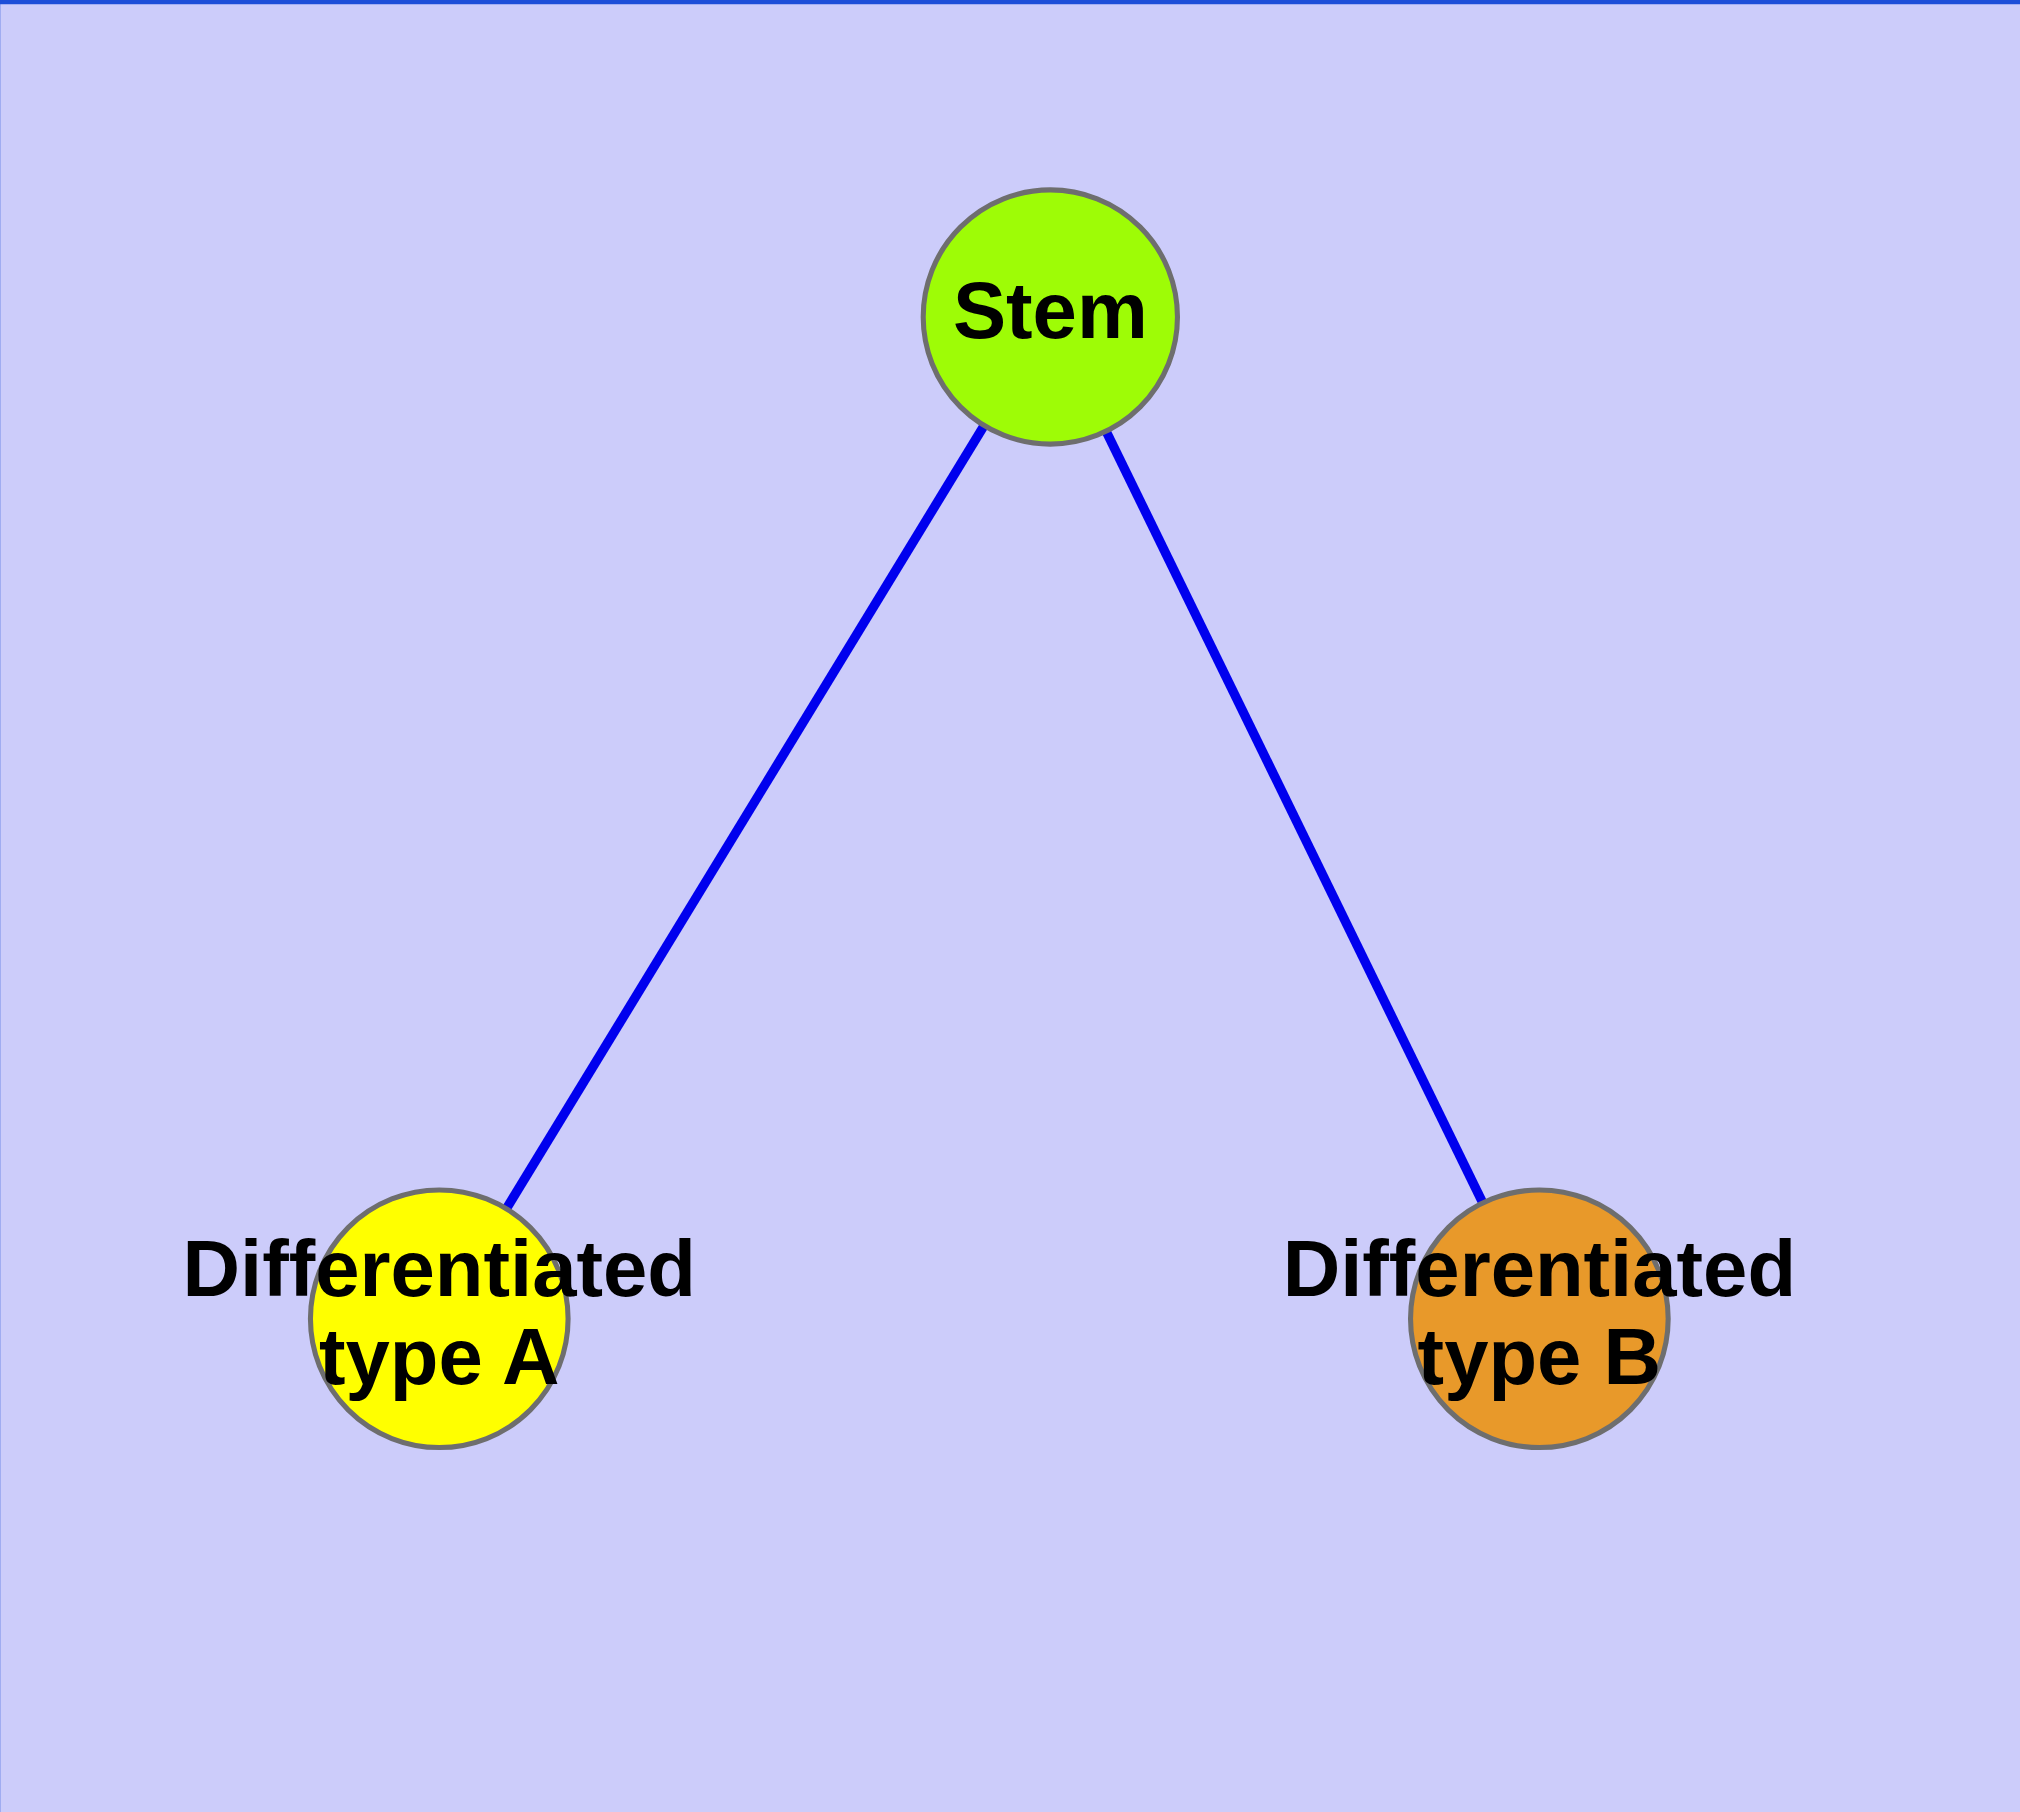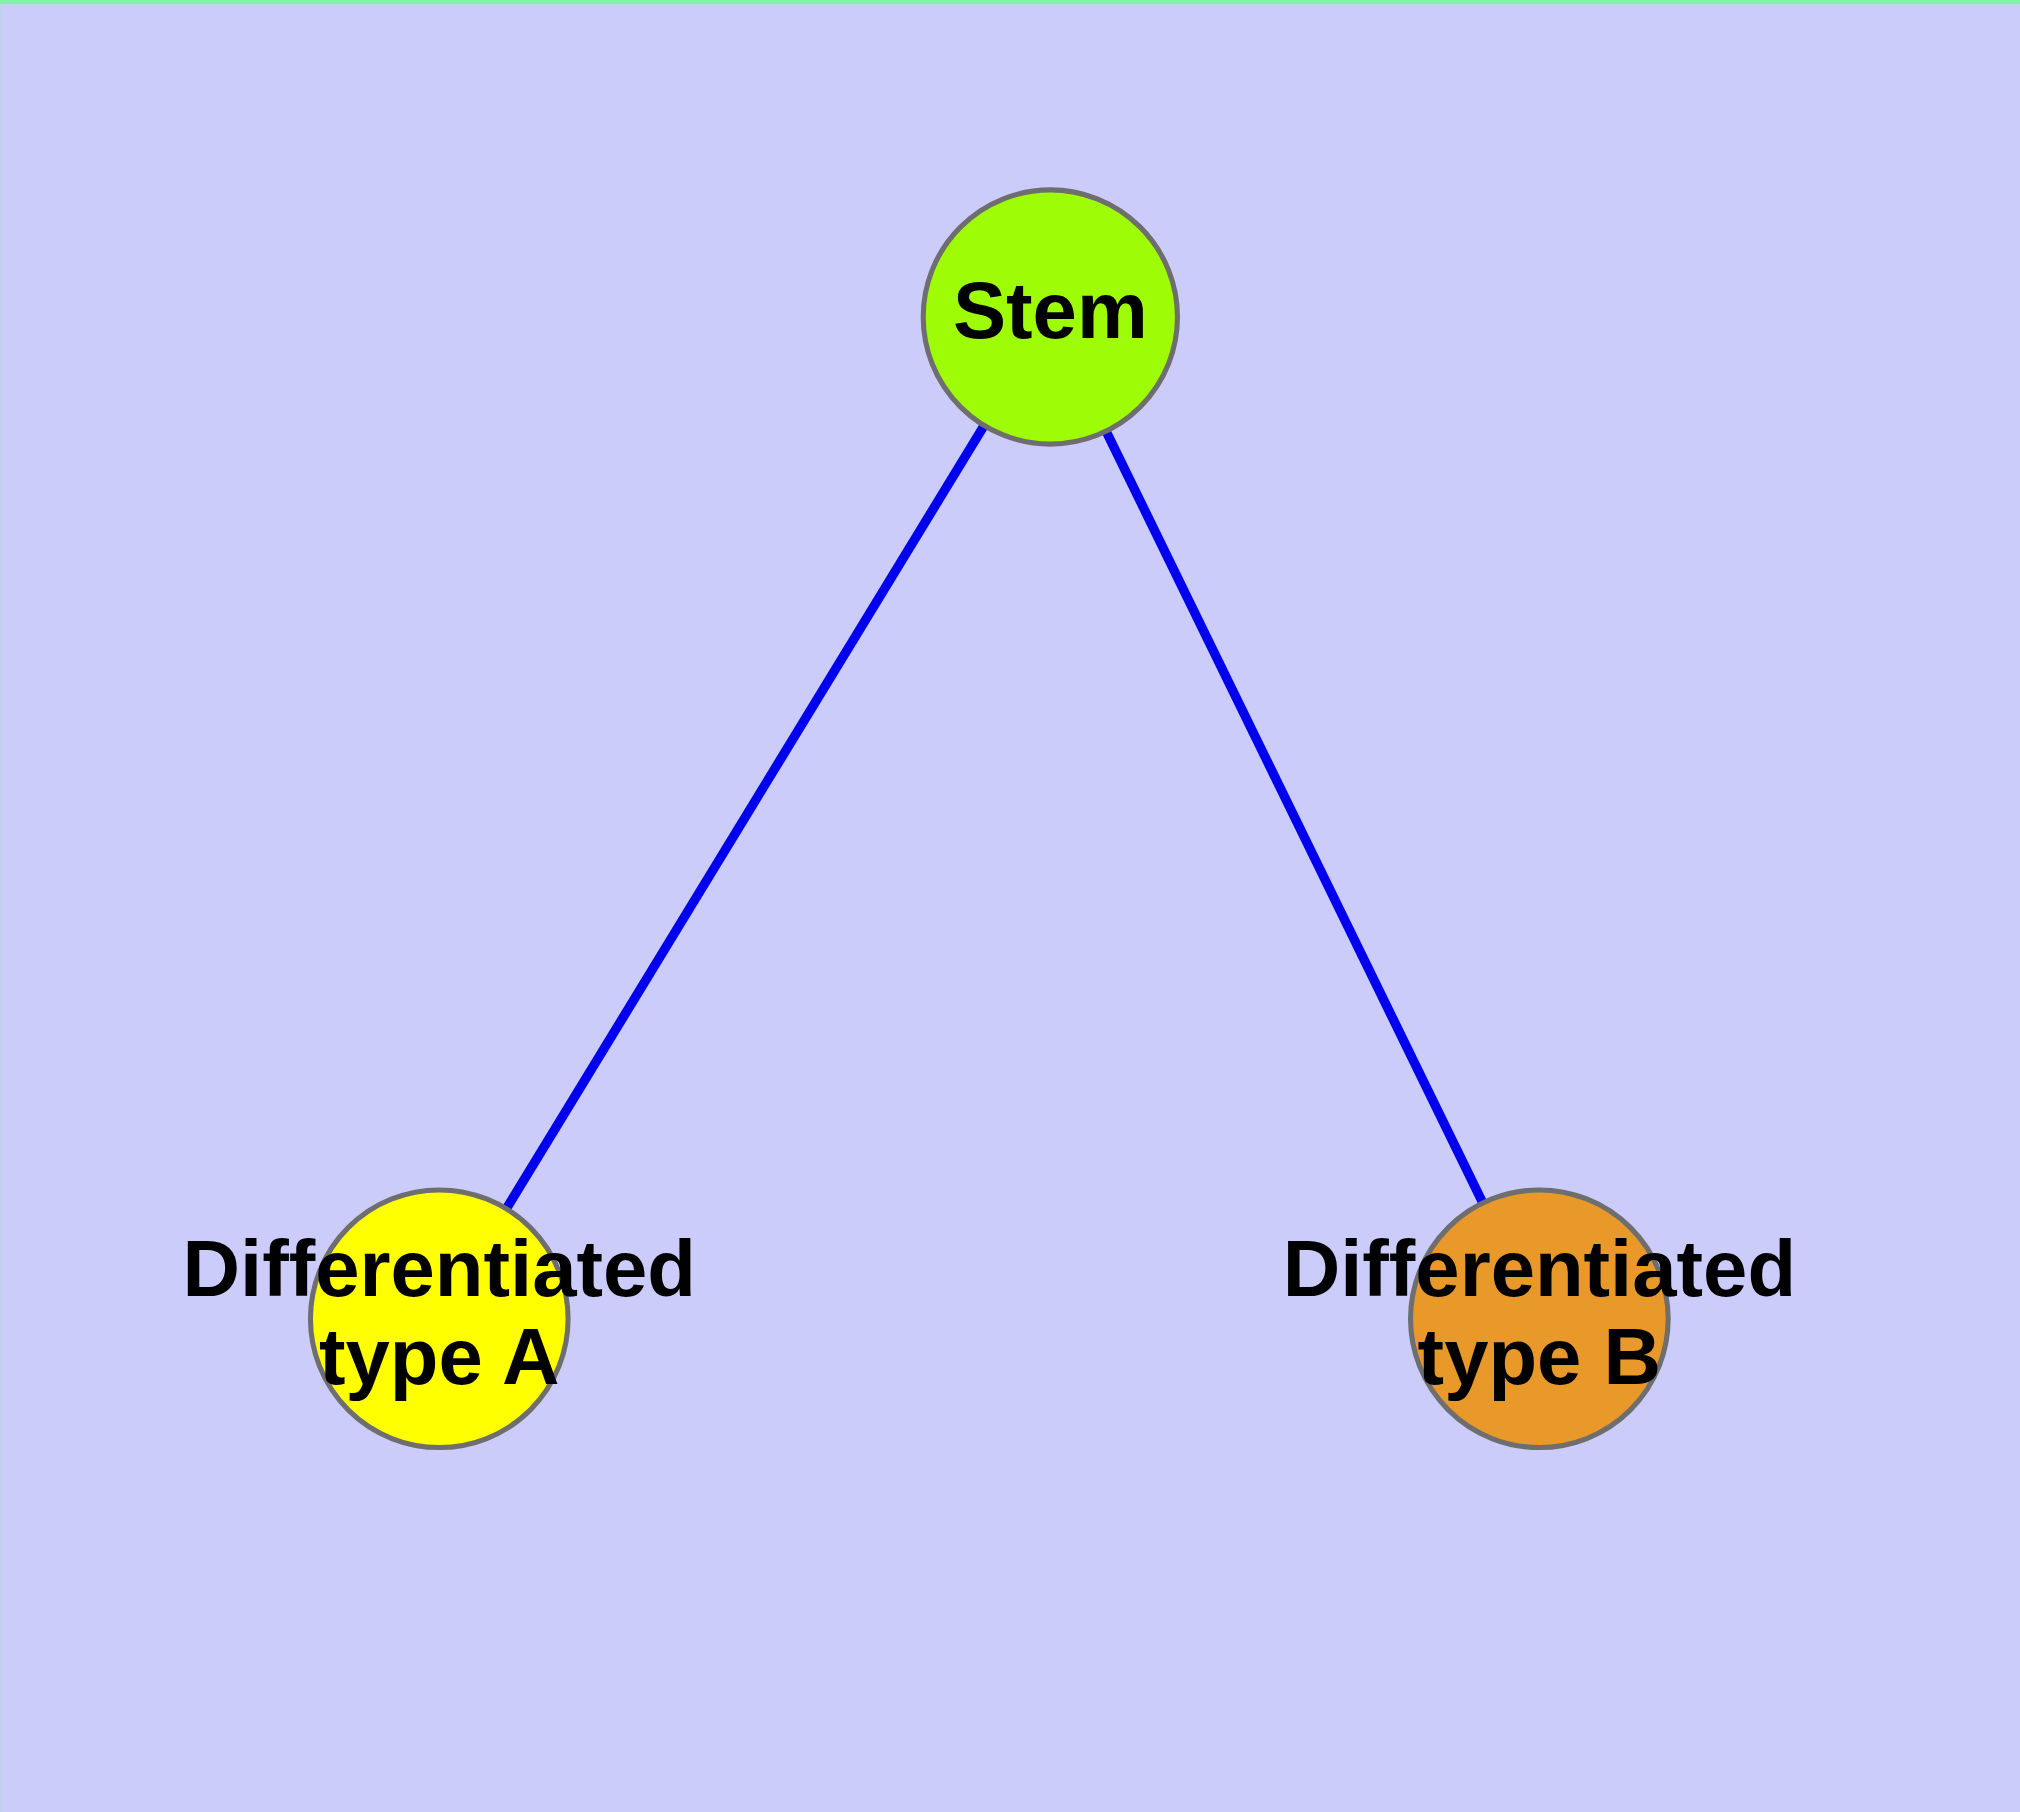--- a/index.html
+++ b/index.html
@@ -32,21 +32,21 @@
     font-weight: bold;
     fill: #000000;
     text-anchor: middle;
     dominant-baseline: middle;
     paint-order: normal;
   }
 </style>
 </head>
 <body>
 
-<div id="graph-canvas" style="background: #86efac;">
+<div id="graph-canvas" style="background: #1d4ed8;">
   <svg id="graph-svg" viewBox="0 0 2384 2138" xmlns="http://www.w3.org/2000/svg">
     <rect id="bg-rect" x="0" y="5" width="2384" height="2133" fill="#ccccfa"></rect>
     <g id="edge-layer">
         <line x1="1239" y1="374" x2="518" y2="1556" stroke="#0000ee" stroke-width="11" stroke-linecap="butt"></line>
         <line x1="1239" y1="374" x2="1816" y2="1556" stroke="#0000ee" stroke-width="11" stroke-linecap="butt"></line>
       </g>
     <g id="node-layer">
         <g>
           <circle cx="1239" cy="374" r="150" fill="#9efc06" stroke="#6e6e6e" stroke-width="6"></circle>
           <text class="node-label" x="1239" y="374" font-size="94" fill="#000000"><tspan x="1239" dy="0">Stem</tspan></text>

